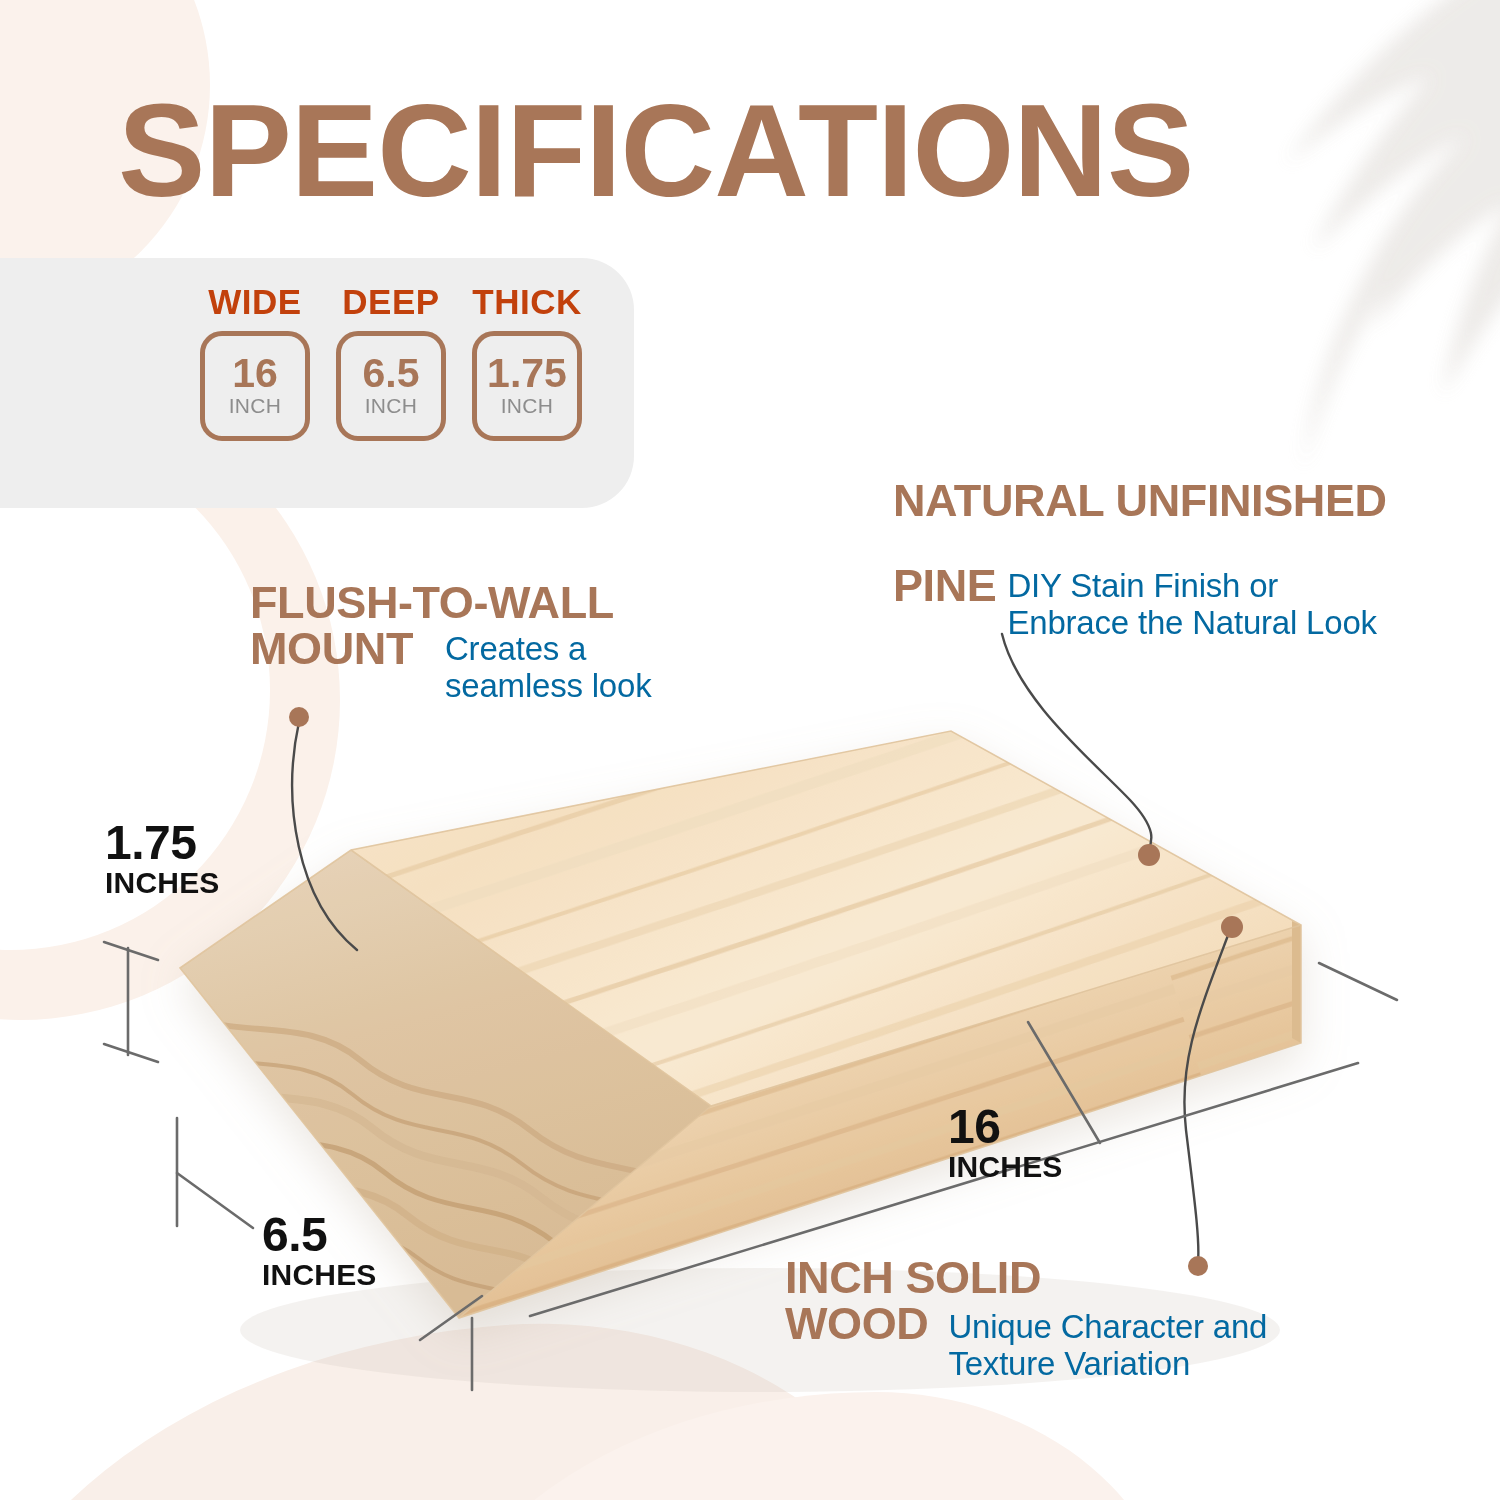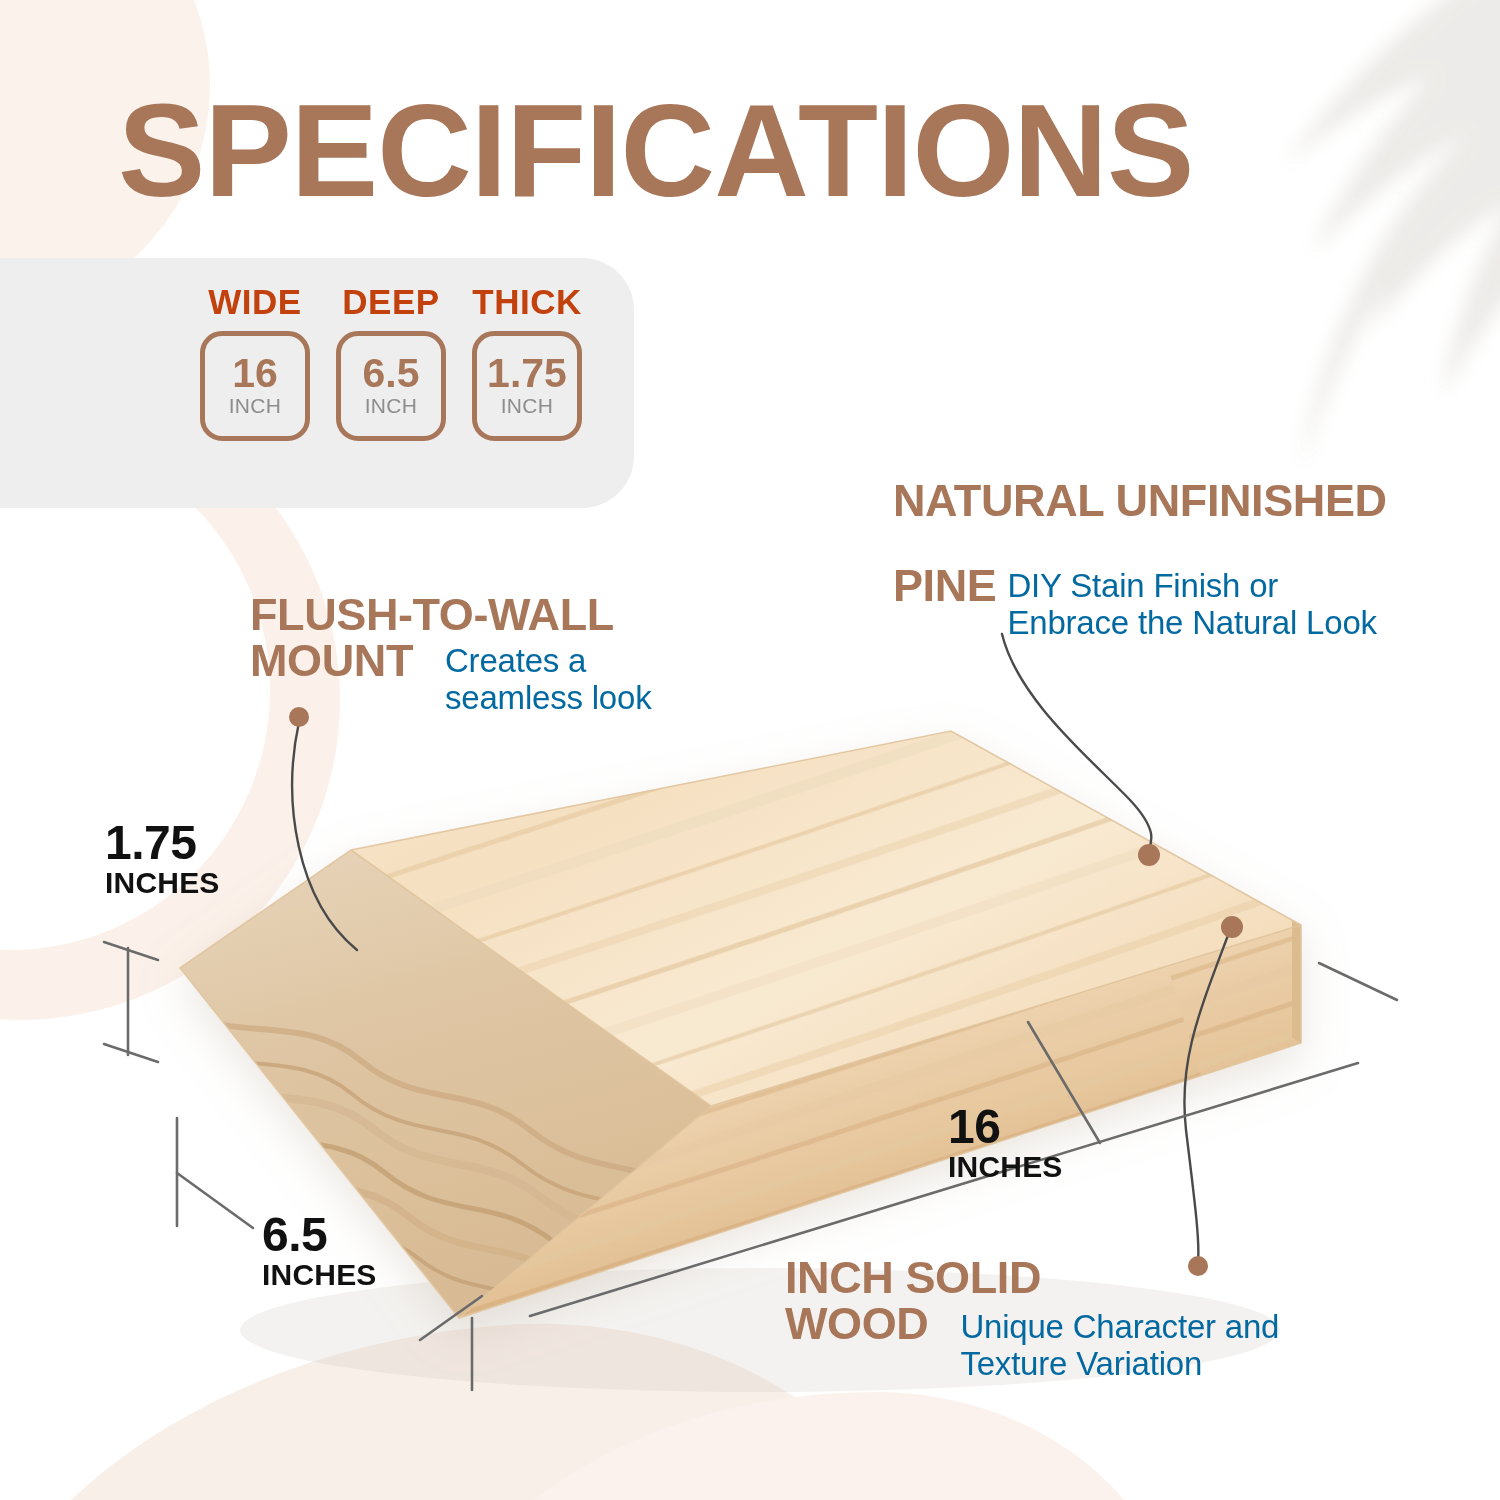--- a/index.html
+++ b/index.html
@@ -67,30 +67,30 @@
   .callout{position:absolute;}
   .callout .kicker{
     font-size:45px;font-weight:700;color:#a87658;line-height:1.03;letter-spacing:-.4px;
   }
   .callout .body{
     font-size:33px;font-weight:400;color:#0369a1;line-height:1.12;letter-spacing:-.2px;
   }
   .callout.inline-wrap .kicker{display:inline;}
   .callout.inline-wrap .body{display:inline-block;vertical-align:top;}
 
-  #callout-flush{left:250px;top:592px;width:560px;}
+  #callout-flush{left:250px;top:580px;width:560px;}
   #callout-flush .row2{display:flex;align-items:flex-start;gap:32px;}
   #callout-flush .body{padding-top:5px;}
 
   #callout-pine{left:893px;top:478px;width:600px;}
   #callout-pine .row2{display:flex;align-items:flex-start;gap:11px;margin-top:39px;}
   #callout-pine .body{padding-top:5px;}
 
   #callout-wood{left:785px;top:1255px;width:660px;}
-  #callout-wood .row2{display:flex;align-items:flex-start;gap:32px;}
+  #callout-wood .row2{display:flex;align-items:flex-start;gap:20px;}
   #callout-wood .body{padding-top:8px;}
 
   
   .dim{position:absolute;color:#111111;}
   .dim .num{font-size:48px;font-weight:700;line-height:.96;letter-spacing:-.5px;}
   .dim .unit{font-size:30px;font-weight:700;line-height:1.1;letter-spacing:.2px;}
 
   #dim-thick{left:105px;top:820px;}
   #dim-deep{left:262px;top:1212px;}
   #dim-wide{left:948px;top:1104px;}

